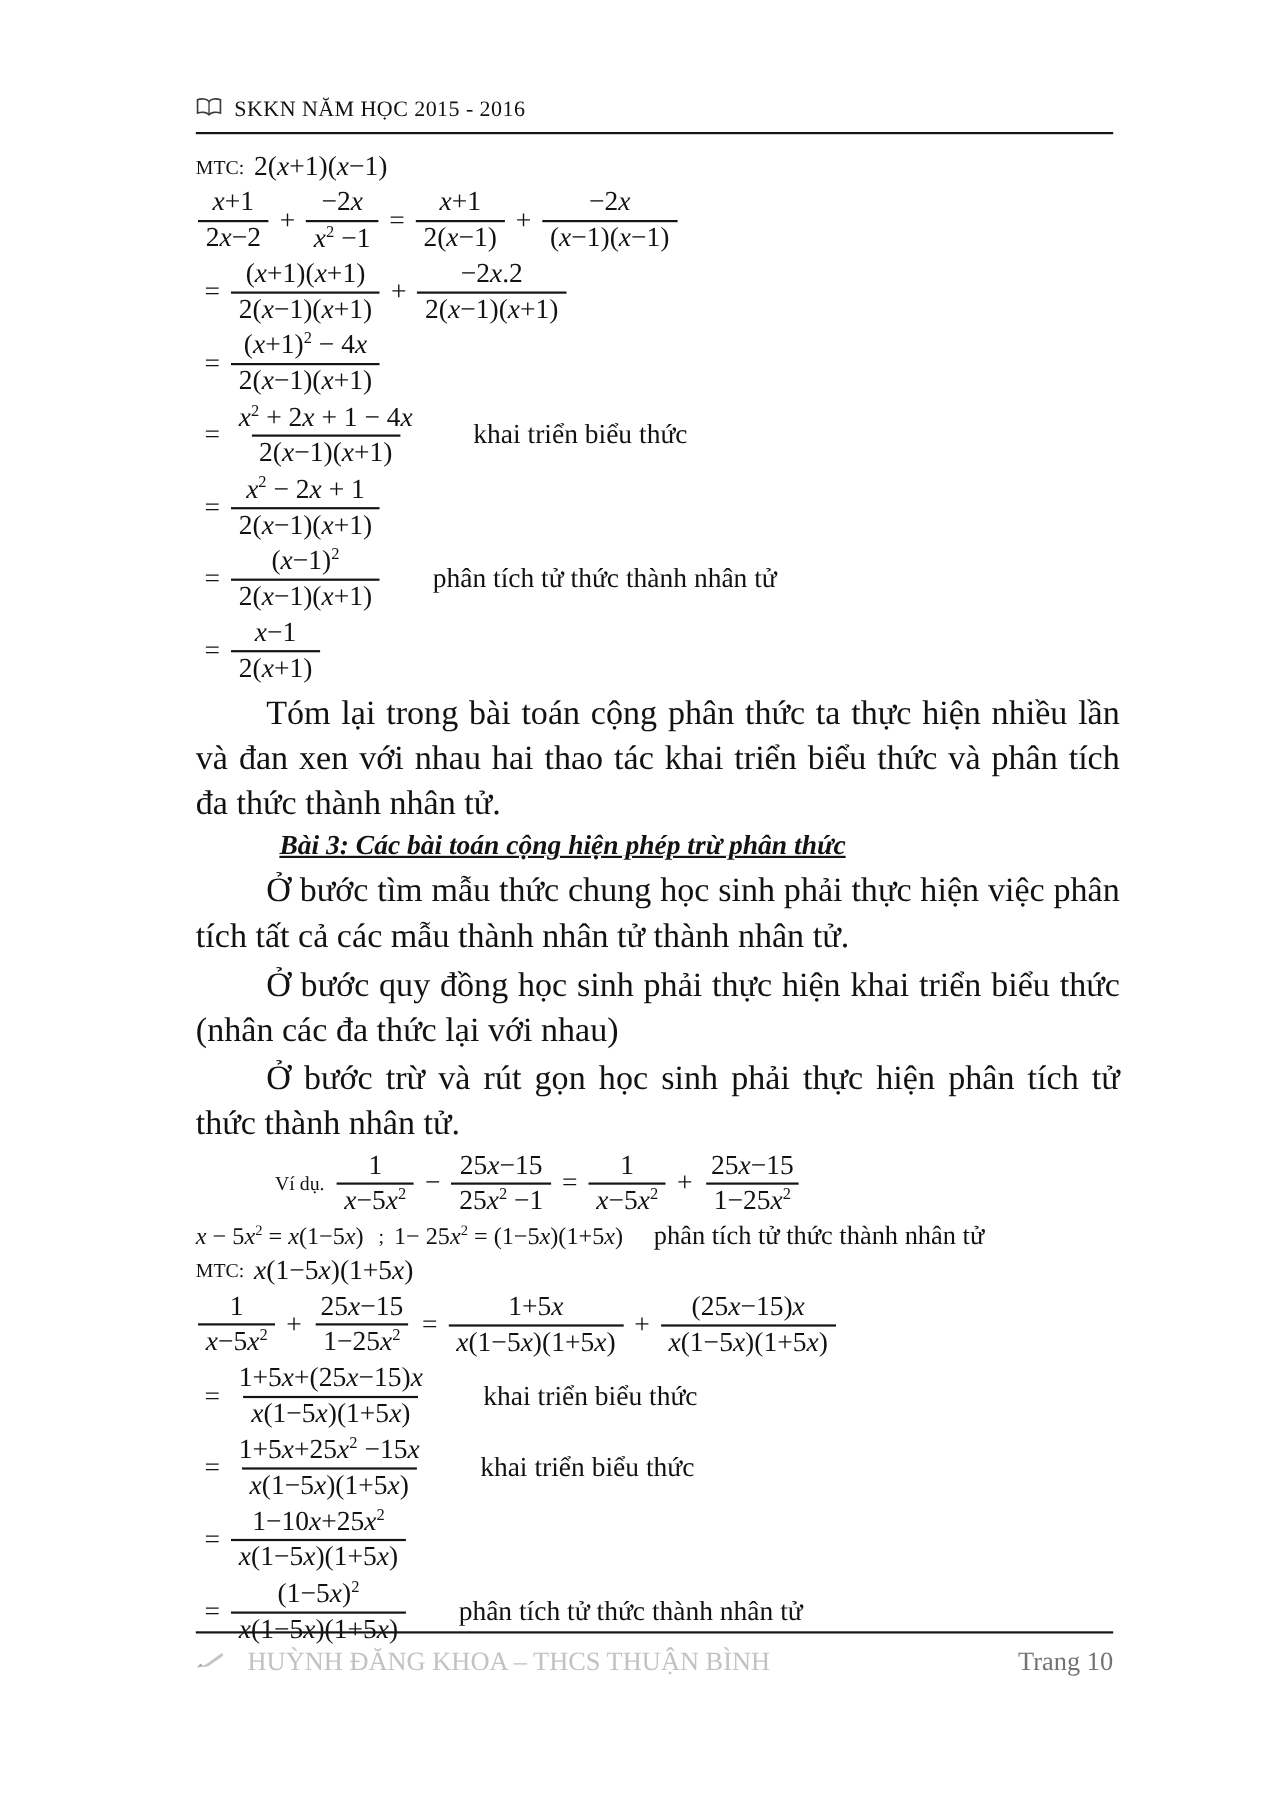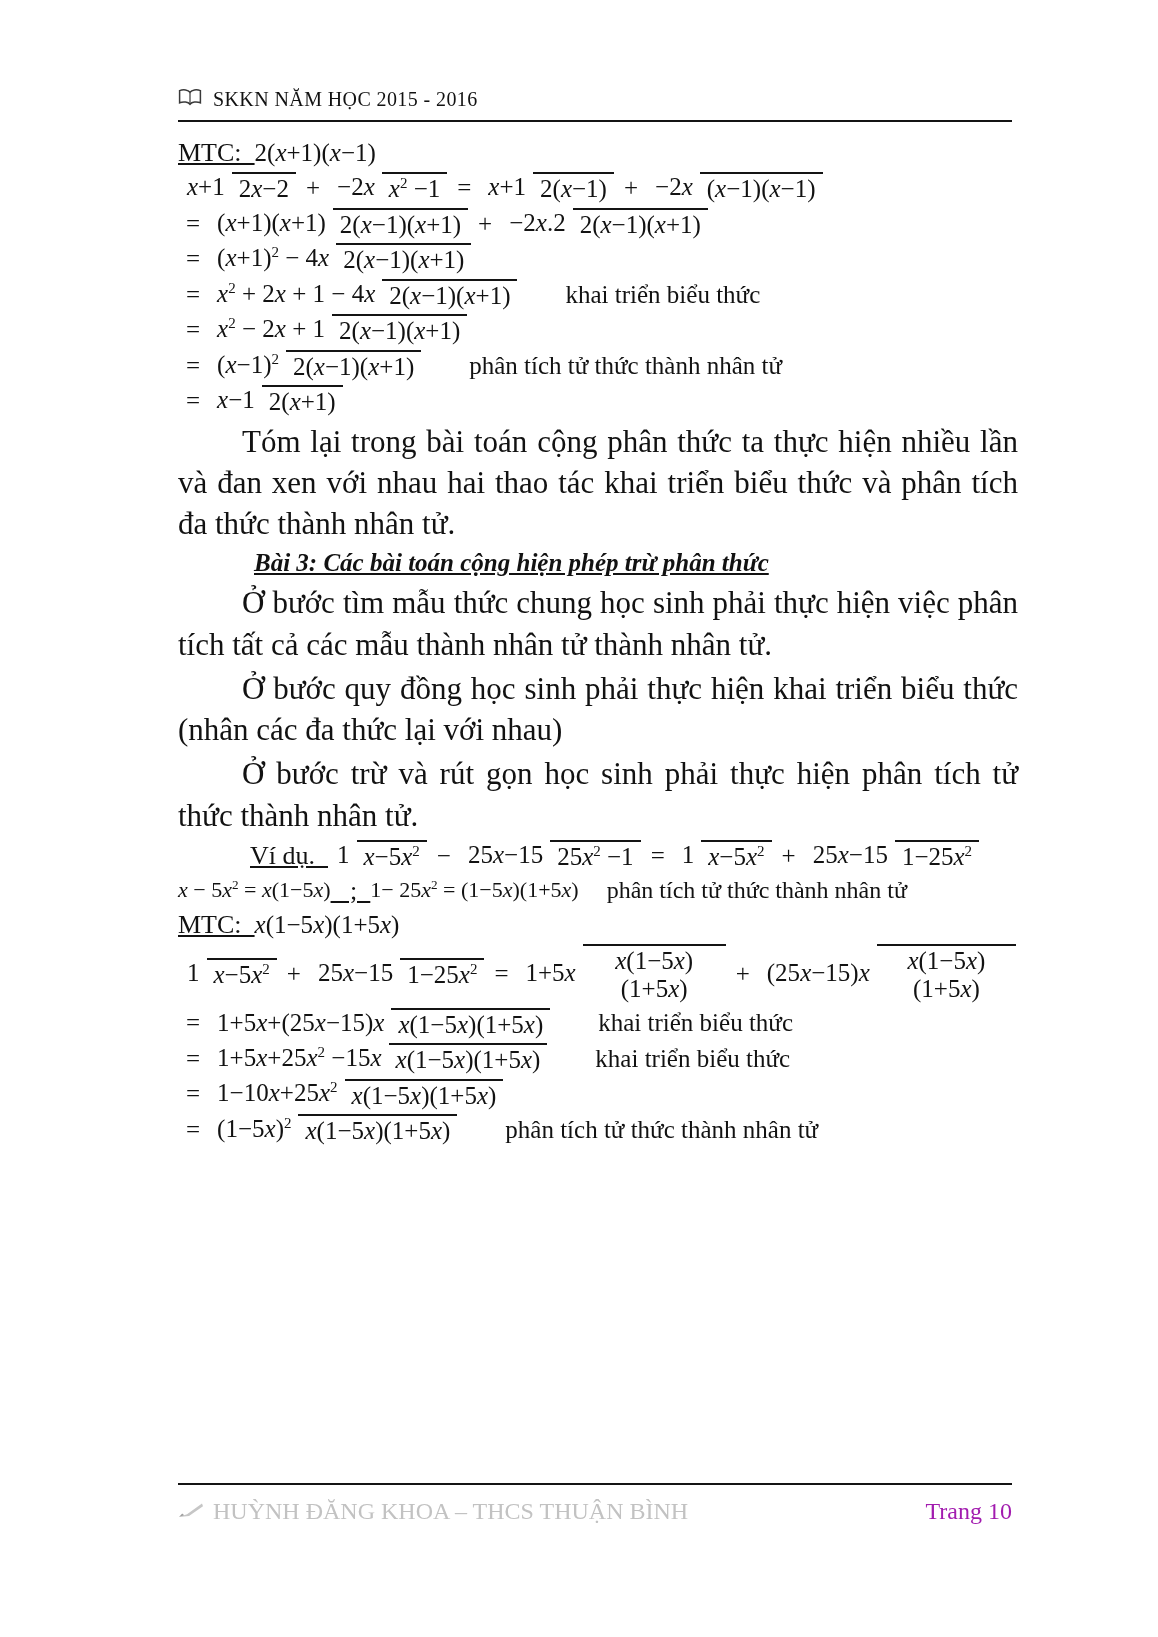--- a/index.html
+++ b/index.html
@@ -18,25 +18,25 @@
   .htitle{font-size:20px;letter-spacing:.4px;}
   .hicon{display:inline-flex;align-items:center;}
   
   .content{position:absolute;left:178px;top:134px;width:840px;}
   .para{font-size:31px;line-height:1.33;text-align:justify;text-indent:64px;margin:3px 0;}
   .heading{
     font-size:25px;font-weight:bold;font-style:italic;text-decoration:underline;
     margin:5px 0 5px 76px;
   }
   .math-line{display:flex;align-items:center;font-size:25px;margin:4px 0;}
-  .math-line .lead{font-size:26px;white-space:pre;text-decoration:underline;}
+  .math-line .lead{font-size:18px;white-space:pre;}
   .m{white-space:pre;}
   .m i,.frac i{font-style:italic;}
   sup{font-size:.6em;}
-  .frac{display:inline-flex;align-items:center;text-align:center;line-height:1.14;margin:0 2px;}
+  .frac{display:inline-flex;flex-direction:column;align-items:center;text-align:center;line-height:1.14;margin:0 2px;}
   .frac .num{padding:0 7px 1px;}
   .frac .den{border-top:2px solid #141414;padding:1px 7px 0;}
   .op{margin:0 8px;}
   .note{margin-left:46px;font-size:25px;white-space:nowrap;}
   .example-line{margin-left:72px;}
   .compact{font-size:22px;}
   .compact .note{font-size:24px;margin-left:28px;}
   
   .footer{
     position:absolute;left:178px;top:1483px;width:834px;
@@ -229,18 +229,18 @@
     </div>
 
   <div class="footer">
     <span class="fleft">
       <span class="ficon">
         <svg width="26" height="16" viewBox="0 0 26 16">
           <path d="M1 15 L9 12.2 L24 1.5 L25 4.2 L11 14 Z" fill="#c6c6c6"></path>
           <path d="M1 15 L6.2 13.2 L4.2 11.4 Z" fill="#9e9e9e"></path>
         </svg>
       </span>
-      <span class="fauthor" id="footer-author" style="color: rgb(194, 194, 194);">HUỲNH ĐĂNG KHOA – THCS THUẬN BÌNH</span>
+      <span class="fauthor" id="footer-author" style="color: rgb(194, 194, 194); margin-left: 12px;">HUỲNH ĐĂNG KHOA – THCS THUẬN BÌNH</span>
     </span>
-    <span class="fpage" id="page-number" style="color: #a21caf;">Trang 10</span>
+    <span class="fpage" id="page-number" style="color: #737373;">Trang 10</span>
   </div>
 
 </div>
 
 </body></html>

